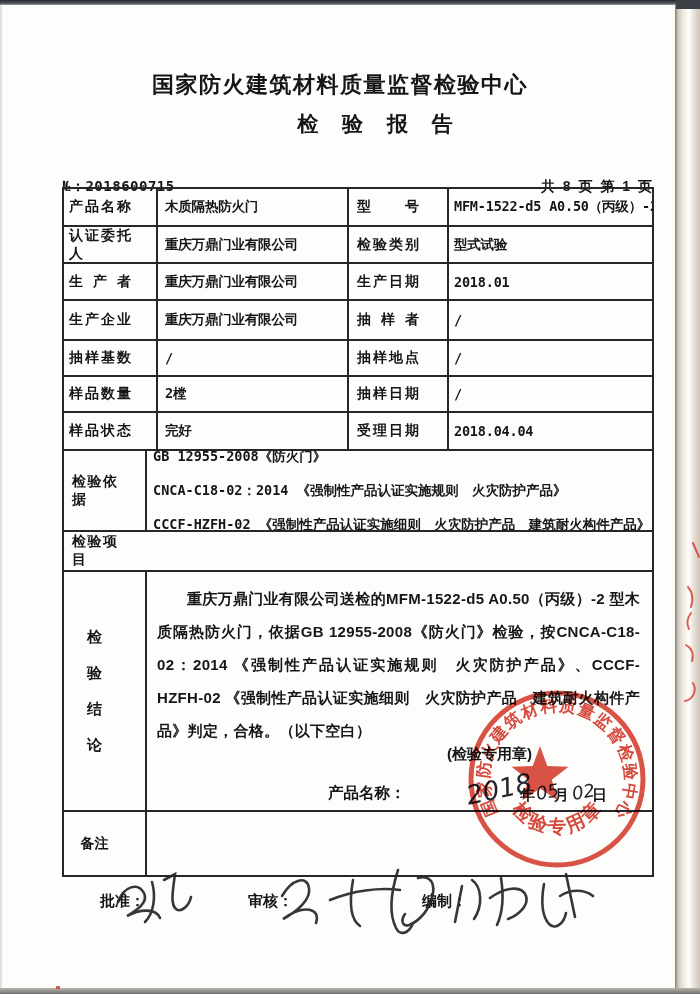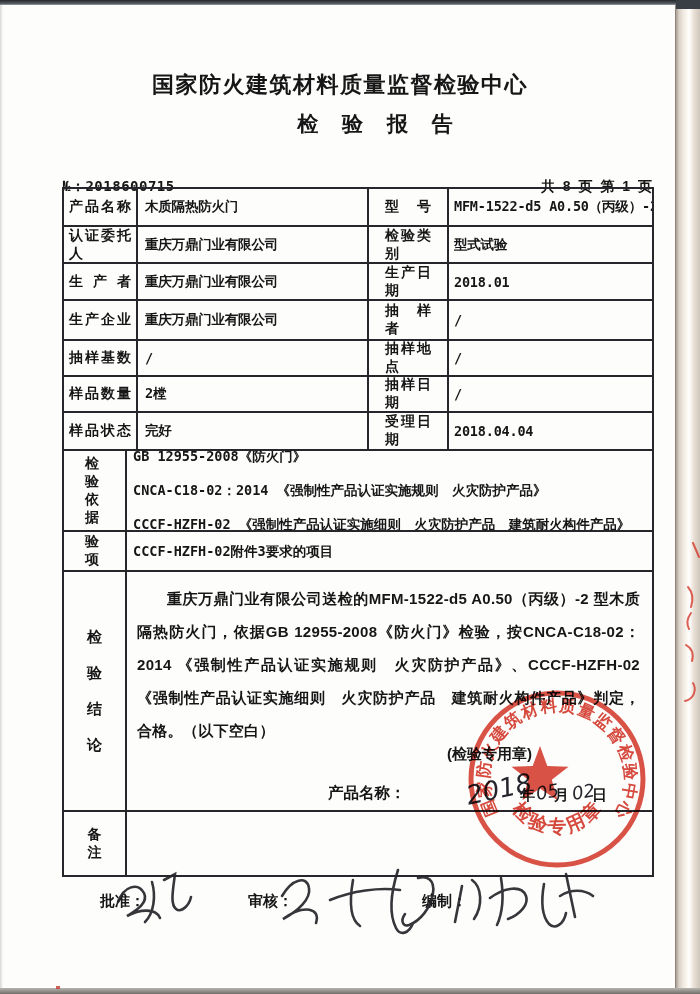--- a/index.html
+++ b/index.html
@@ -30,26 +30,26 @@
   .meta{position:absolute;left:62px;top:158px;width:592px;height:22px;font-size:14px;font-weight:700;margin-top:20px;}
   .meta .no{position:absolute;left:0;top:0;font-family:"DejaVu Sans Mono","Liberation Sans",sans-serif;letter-spacing:.5px;}
   .meta .pg{position:absolute;right:0;top:0;letter-spacing:2px;}
 
   
   .tbl{position:absolute;left:62px;top:187px;width:592px;box-sizing:border-box;
     border:2px solid #26262b;}
   .t-row{display:flex;box-sizing:border-box;border-top:2px solid #26262b;}
   .t-row.first{border-top:none;}
   .cell{box-sizing:border-box;display:flex;flex-direction:column;justify-content:center;overflow:hidden;}
-  .bl{border-left:2px solid #26262b;}
+  .bl{border-left:2px solid #26262b;margin-left:20px;}
   .c1{width:72px;padding:16px 5px;}
   .c2{flex:1;padding:0 7px;}
-  .c3{width:80px;padding:0 16px;}
+  .c3{width:80px;padding:0 8px;}
   .c4{width:205px;padding:0 5px;}
-  .cL{width:61px;padding:0 21px;}
+  .cL{width:61px;padding:0 8px;}
   .cV{flex:1;padding:2px 6px;gap:9px;}
   .lbl{font-size:14px;font-weight:700;}
   .lbl span{display:block;width:100%;text-align:justify;text-align-last:justify;}
   .lbl.center span{text-align:center;text-align-last:center;}
   .val{font-family:"DejaVu Sans Mono","Liberation Sans",sans-serif;
     font-size:13.5px;font-weight:700;letter-spacing:-.2px;white-space:nowrap;}
   .h36{height:36px}.h37{height:37px}.h40{height:40px}.h38{height:38px}
   .h81{height:81px}.h240{height:240px}.h65{height:65px}
   .basis-line{font-family:"DejaVu Sans Mono","Liberation Sans",sans-serif;
     font-size:13.5px;font-weight:700;line-height:25px;white-space:nowrap;}
@@ -187,21 +187,20 @@
         <div class="basis-line">GB 12955-2008《防火门》</div>
         <div class="basis-line">CNCA-C18-02：2014 《强制性产品认证实施规则　火灾防护产品》</div>
         <div class="basis-line">CCCF-HZFH-02 《强制性产品认证实施细则　火灾防护产品　建筑耐火构件产品》</div>
       </div>
     </div>
 
     <div class="t-row h40">
       <div class="cell cL lbl">
           <span>检验项目</span>
         </div>
-      <div class="cell cV bl basis-line">CCCF-HZFH-02附件3要求的项目</div>
     </div>
 
     <div class="t-row h240">
       <div class="cell cL concl-lbl">
         <div>检</div>
         <div>验</div>
         <div>结</div>
         <div>论</div>
       </div>
       <div class="cell cV bl concl-cell">

